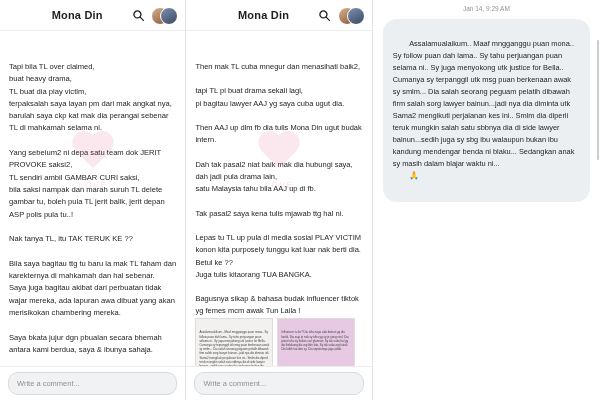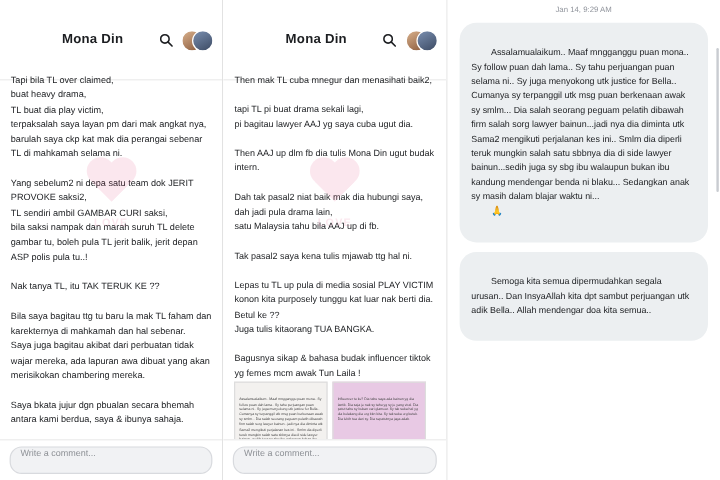--- a/index.html
+++ b/index.html
@@ -20,21 +20,21 @@
     overflow:hidden;
   }
   .panel.p1{width:186px;border-right:1px solid #e2e2e2;}
   .panel.p2{width:186px;border-right:1px solid #e2e2e2;}
   .panel.p3{width:228px;background:#ffffff;}
 
   
   .hdr{
     height:30px;
     display:flex;align-items:center;
-    padding:18px 8px;
+    padding:0 8px;
     background:#ffffff;
     border-bottom:1px solid #ececec;
   }
   .hdr .title{
     flex:1;
     text-align:center;
     font-size:11px;
     font-weight:bold;
     color:#1c1e21;
     letter-spacing:.2px;
@@ -130,21 +130,21 @@
     padding:0 8px;
     box-sizing:border-box;
     background:#ffffff;
     border-top:1px solid #ececec;
   }
   .composer .field{
     flex:1;height:23px;
     border:1px solid #d8dade;
     border-radius:10px;
     background:#f1f2f4;
-    display:flex;
+    display:flex;align-items:center;
     padding:0 8px;
     box-sizing:border-box;
   }
   .composer .field span{
     font-size:7.5px;color:#8e9196;
   }
 
   
   .p3-top{
     height:16px;
@@ -293,20 +293,17 @@
     </div>
   </div>
 
   <div class="panel p3">
     <div class="p3-top">Jan 14, 9:29 AM</div>
     <div class="p3-body">
       <div class="bubble">
         <span>Assalamualaikum.. Maaf mngganggu puan mona.. Sy follow puan dah lama.. Sy tahu perjuangan puan selama ni.. Sy juga menyokong utk justice for Bella.. Cumanya sy terpanggil utk msg puan berkenaan awak sy smlm... Dia salah seorang peguam pelatih dibawah firm salah sorg lawyer bainun...jadi nya dia diminta utk Sama2 mengikuti perjalanan kes ini.. Smlm dia diperli teruk mungkin salah satu sbbnya dia di side lawyer bainun...sedih juga sy sbg ibu walaupun bukan ibu kandung mendengar benda ni blaku... Sedangkan anak sy masih dalam blajar waktu ni...</span>
         <span class="emoji">🙏</span>
       </div>
-      <div class="bubble">
-        <span>Semoga kita semua dipermudahkan segala urusan.. Dan InsyaAllah kita dpt sambut perjuangan utk adik Bella.. Allah mendengar doa kita semua..</span>
-      </div>
     </div>
     <div class="scrollbar"></div>
   </div>
 
 </div>
 
 </body></html>

